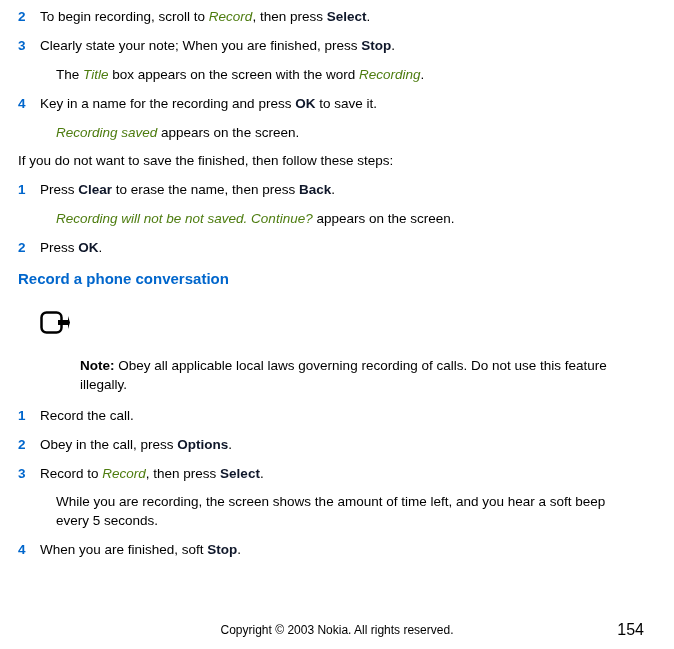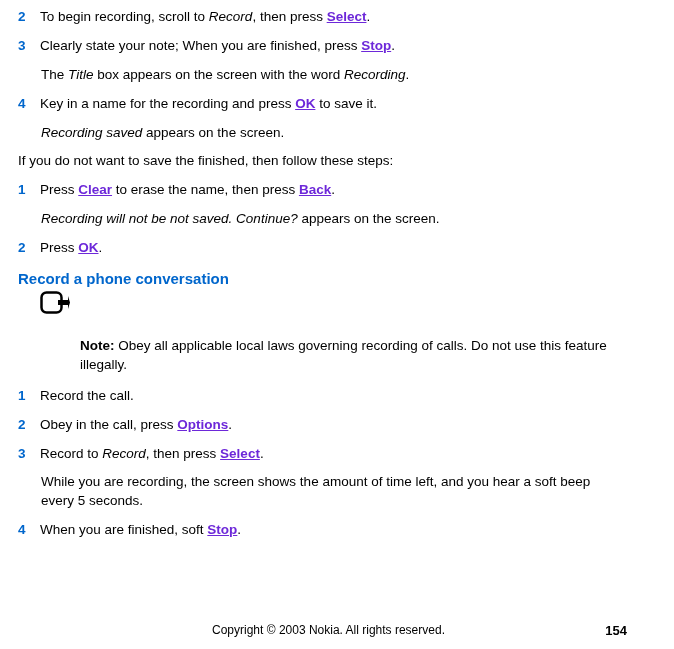--- a/index.html
+++ b/index.html
@@ -22,36 +22,36 @@
     .step-num {
       color: #0066cc;
       font-weight: bold;
       min-width: 16px;
       margin-right: 6px;
     }
     .step-body {
       flex: 1;
     }
     .indent-body {
-      margin-left: 23px;
+      margin-left: 38px;
       margin-bottom: 10px;
       max-width: 583px;
     }
     .plain-line {
       margin-bottom: 10px;
       max-width: 605px;
     }
-    .italic-blue { color: #000000; font-style: italic; }
-    .bold-blue { color: #6d28d9; font-weight: bold; text-decoration: underline; }
+    .italic-blue { color: #4d7c0f; font-style: italic; }
+    .bold-blue { color: #0f172a; font-weight: bold; }
     .section-title {
       color: #0066cc;
       font-weight: bold;
       font-size: 15px;
       margin-top: 4px;
-      margin-bottom: 0;
+      margin-bottom: 20px;
     }
     .note-row {
       display: flex;
       align-items: flex-start;
       margin-left: 22px;
       margin-bottom: 12px;
       max-width: 580px;
     }
     .note-icon {
       width: 30px;
@@ -59,31 +59,31 @@
       margin-right: 10px;
       flex-shrink: 0;
       margin-top: 2px;
     }
     .note-text { flex: 1; margin-top: 48px; }
     .bold { font-weight: bold; }
     .footer {
       position: absolute;
       bottom: 10px;
       left: 0;
-      right: 17px;
+      right: 0;
       display: flex;
       justify-content: center;
       align-items: center;
       font-size: 12px;
     }
     .page-num {
       position: absolute;
       right: 30px;
-      font-weight: bold;
-      font-size: 13px;
+      font-weight: normal;
+      font-size: 16px;
     }
   </style>
 </head>
 <body>
 
 <div id="stepsA">
     <div class="step-line">
       <div class="step-num">2</div>
       <div class="step-body"><span>To begin recording, scroll to </span><span class="italic-blue">Record</span><span>, then press </span><span class="bold-blue">Select</span><span>.</span></div>
     </div>

